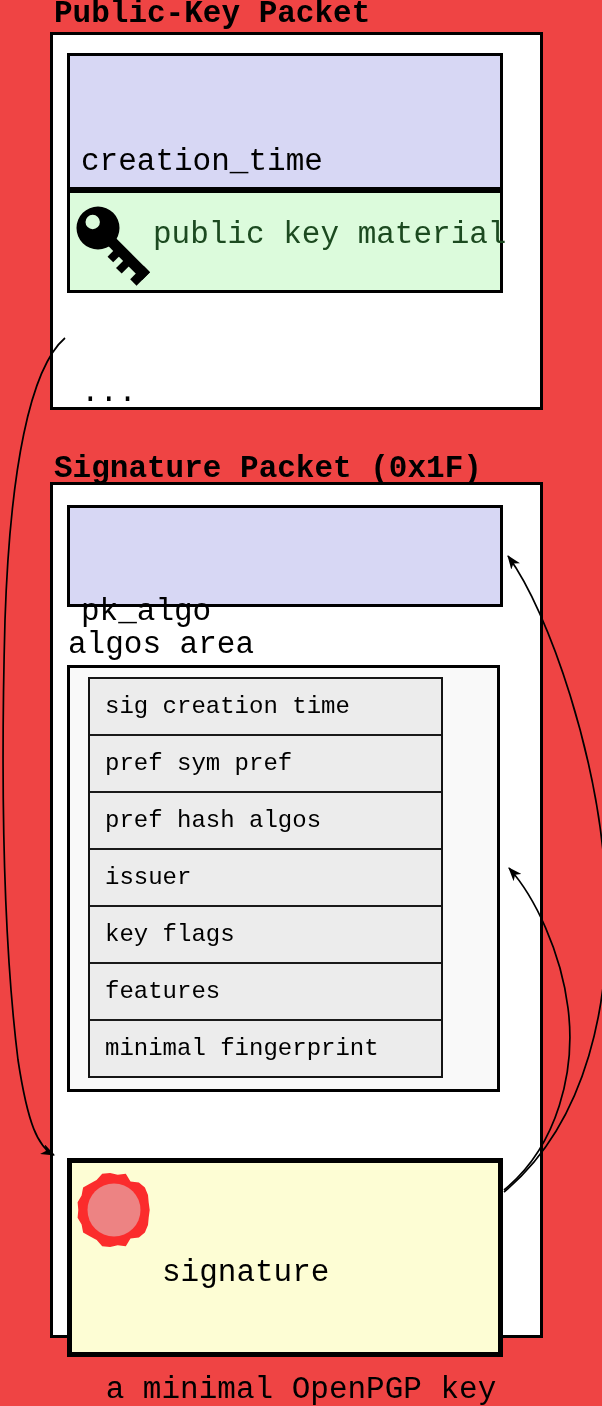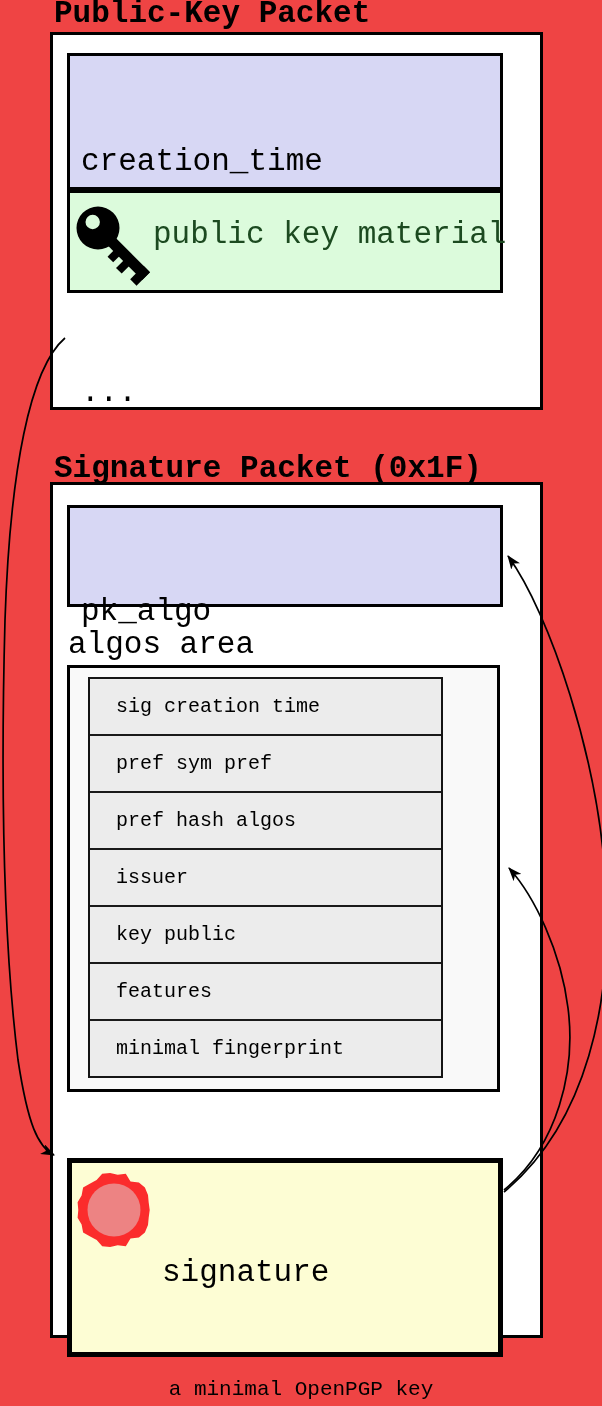--- a/index.html
+++ b/index.html
@@ -10,24 +10,24 @@
   .abs{position:absolute;box-sizing:border-box;}
   .heading{font-weight:bold;font-size:31px;line-height:34px;white-space:nowrap;letter-spacing:0;}
   .box{border:3px solid #000;}
   .fieldbox{background:#d7d7f4;}
   .lines{font-size:31px;line-height:38.5px;white-space:pre;}
   .materialbox{background:#dcfbdc;}
   .material-label{color:#1c4a20;font-size:31px;line-height:38.5px;white-space:nowrap;}
   .hashed-label{font-size:31px;line-height:38.5px;white-space:nowrap;}
   .hashedbox{background:#f9f9f9;}
   .rowsbox{background:#ececec;border:2px solid #151515;display:flex;flex-direction:column;}
-  .srow{flex:1;font-size:20px;display:flex;align-items:center;padding-left:26px;white-space:nowrap;}
+  .srow{flex:1;font-size:24px;display:flex;align-items:center;padding-left:15px;white-space:nowrap;}
   .srow + .srow{border-top:2px solid #1a1a1a;}
   .sigbox{background:#fdfdd4;border:5px solid #000;}
-  .caption{font-size:21px;line-height:34px;text-align:center;width:100%;}
+  .caption{font-size:31px;line-height:34px;text-align:center;width:100%;}
   svg.layer{pointer-events:none;z-index:6;}
   .iconsvg{z-index:2;}
 </style>
 </head>
 <body>
 
 <div class="canvas">
 
   <div class="abs heading" style="left:54px;top:-3px;">Public-Key Packet</div>
 
@@ -68,21 +68,21 @@
     </div>
 
     <div class="abs hashed-label" style="left:15px;top:141px;">algos area</div>
 
     <div class="abs box hashedbox" style="left:14px;top:180px;width:433px;height:427px;">
       <div class="abs rowsbox" style="left:18px;top:9px;width:355px;height:401px;">
         <div class="srow">sig creation time</div>
         <div class="srow">pref sym pref</div>
         <div class="srow">pref hash algos</div>
         <div class="srow">issuer</div>
-        <div class="srow">key public</div>
+        <div class="srow">key flags</div>
         <div class="srow">features</div>
         <div class="srow">minimal fingerprint</div>
       </div>
     </div>
 
     <div class="abs sigbox" style="left:14px;top:629px;width:436px;height:199px;margin-top:44px;">
       <svg class="abs iconsvg" style="left:2px;top:4px;" width="82" height="86" viewBox="0 0 82 86">
         <path id="seal-jagged" d="M75.7,43.0L74.7,50.4L74.0,58.1L70.9,65.5L64.9,70.6L56.5,71.6L51.8,79.3L43.7,78.3L36.1,80.0L28.2,79.3L22.7,73.1L16.2,69.4L9.1,65.5L7.6,57.4L3.6,50.7L4.3,43.0L3.6,35.3L7.6,28.6L9.1,20.5L16.2,16.6L22.6,12.9L28.2,6.7L36.1,6.0L43.7,7.7L51.8,6.7L56.5,14.4L64.9,15.4L70.9,20.5L74.0,27.9L74.7,35.6Z" fill="#fb2c2c"></path>
         <circle cx="40" cy="43" r="26.5" fill="#ed8383"></circle>
       </svg>

